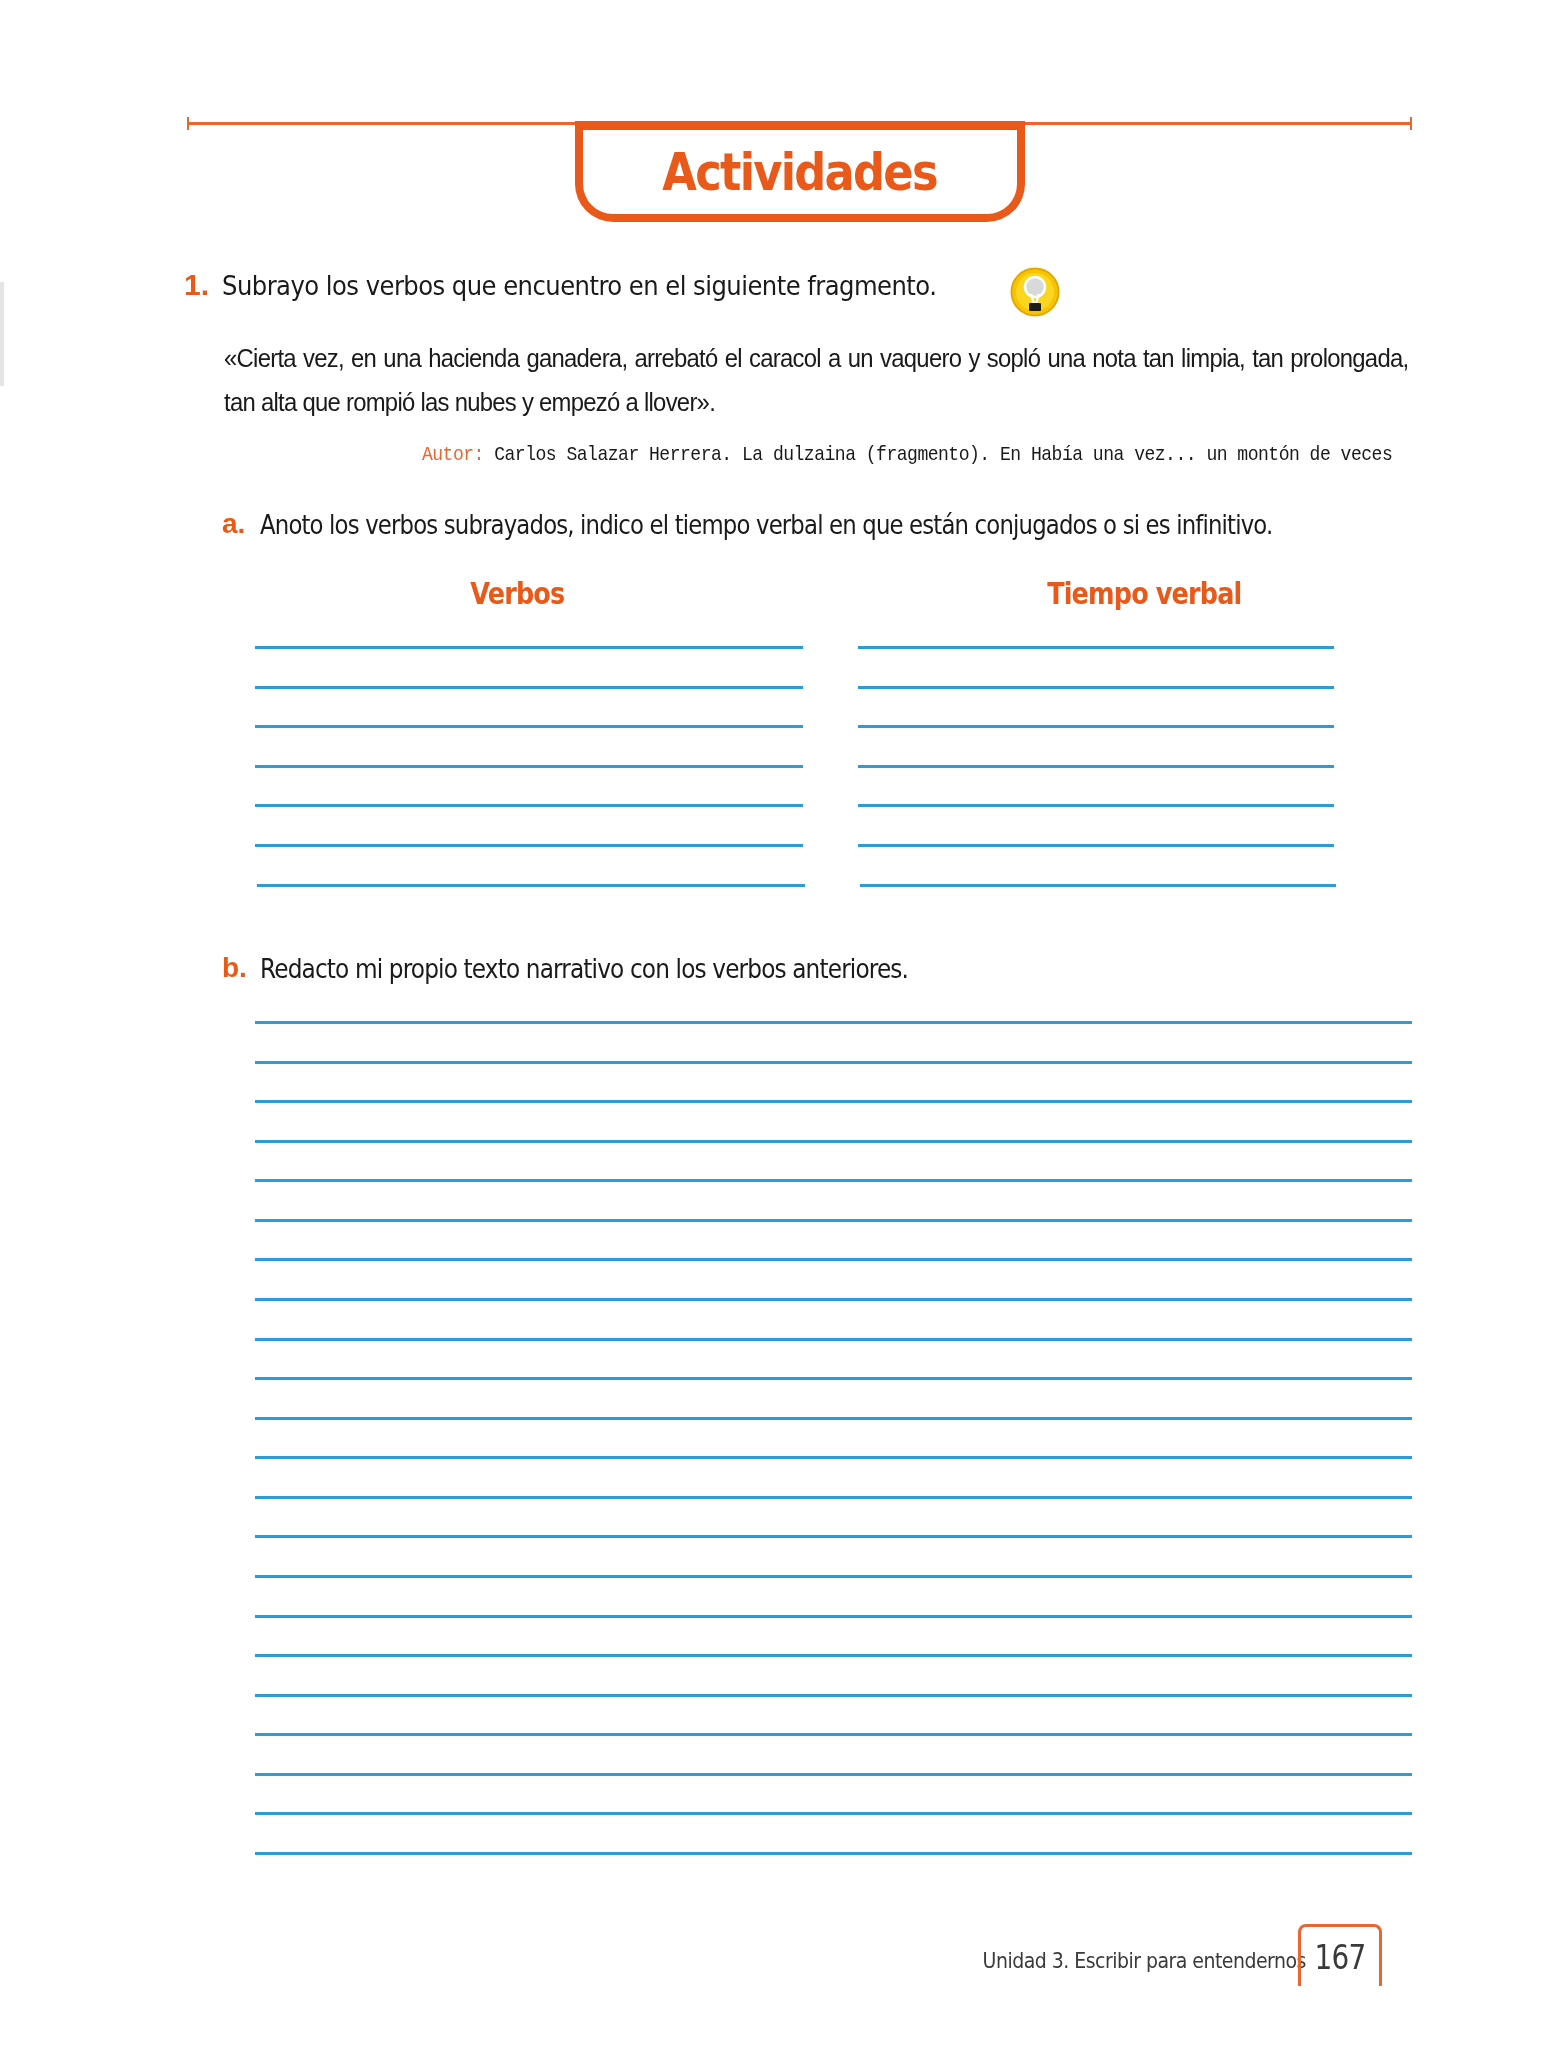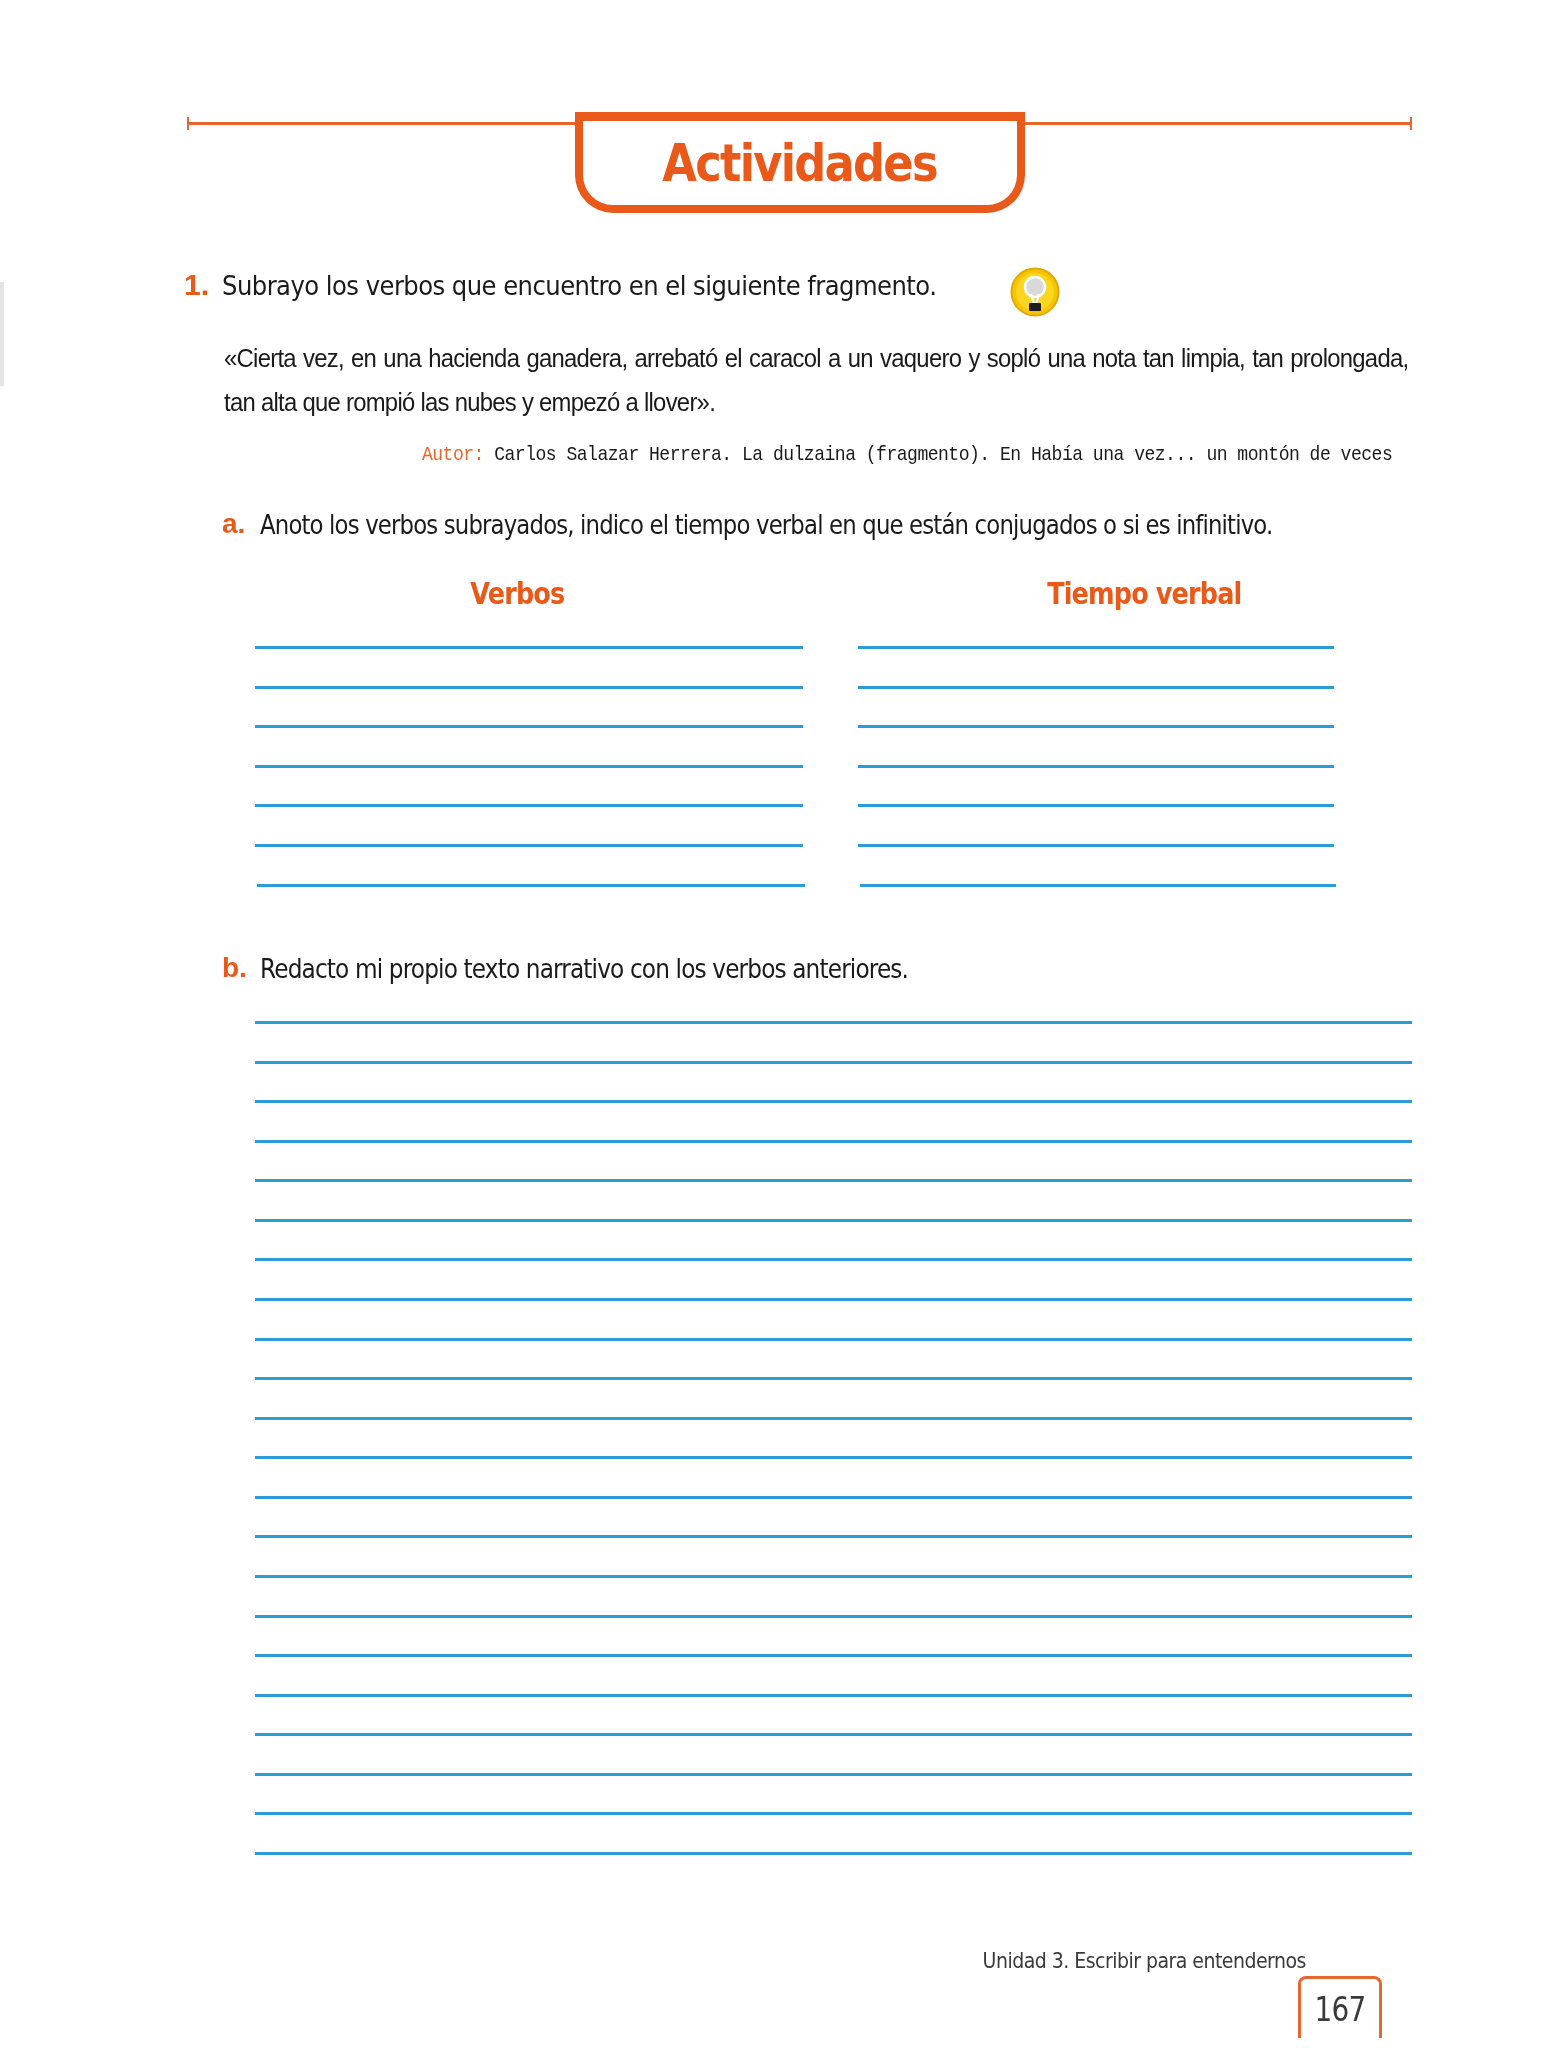--- a/index.html
+++ b/index.html
@@ -5,21 +5,21 @@
   html, body { margin:0; padding:0; background:#ffffff; }
   body { width:1564px; height:2048px; position:relative; overflow:hidden;
          font-family:"Liberation Sans", sans-serif; color:#1a1a1a; }
   .edge-mark { position:absolute; left:0; top:282px; width:4px; height:104px; background:#e4e4e4; }
 
   .top-rule { position:absolute; left:187px; top:122px; width:1225px; height:3px; background:#e8672f; }
   .top-rule::before, .top-rule::after { content:""; position:absolute; top:-5px; width:2px; height:13px; background:#e8672f; }
   .top-rule::before { left:0; }
   .top-rule::after { right:0; }
 
-  .title-box { position:absolute; left:575px; top:112px; width:450px; height:101px; box-sizing:border-box;
+  .title-box { position:absolute; left:575px; top:121px; width:450px; height:101px; box-sizing:border-box;
                border:8px solid #e8591a; border-top-width:9px; border-radius:0 0 38px 38px; background:#fff;
                display:flex; align-items:center; justify-content:center; }
   .title-box span { font-family:"DejaVu Sans", sans-serif; font-weight:bold; font-size:52px; color:#e8591a;
                     letter-spacing:-2px; transform:scaleX(0.86); display:inline-block; }
 
   .q1 { position:absolute; left:184px; top:268px; font-size:30px; display:flex; align-items:center; white-space:nowrap; }
   .q1 .num { color:#e8591a; font-weight:bold; width:38px; }
   .q1 .txt { font-family:"DejaVu Sans", sans-serif; font-size:27px; letter-spacing:-0.6px; transform:scaleX(0.9); transform-origin:left; display:inline-block; }
 
   .bulb { position:absolute; left:1010px; top:267px; width:50px; height:50px; }
@@ -42,21 +42,21 @@
 
   .col-head { position:absolute; top:576px; font-family:"DejaVu Sans", sans-serif; font-weight:bold; font-size:30px;
               color:#e8591a; letter-spacing:-1px; transform:scaleX(0.85); white-space:nowrap; }
   .col-head.verbos { left:462px; }
   .col-head.tiempo { left:1030px; }
 
   .line { position:absolute; height:3px; background:#2b9cd8; }
 
   .footer-text { position:absolute; right:258px; top:1948px; font-family:"DejaVu Sans", sans-serif; font-size:22px;
                  color:#3a3a3a; letter-spacing:-0.6px; transform:scaleX(0.86); transform-origin:right; white-space:nowrap; }
-  .page-box { position:absolute; left:1298px; top:1976px; width:84px; height:62px; box-sizing:border-box;
+  .page-box { position:absolute; left:1298px; top:1924px; width:84px; height:62px; box-sizing:border-box;
               border:3px solid #e8672f; border-bottom:none; border-radius:8px 8px 0 0;
               display:flex; align-items:center; justify-content:center; }
   .page-box span { font-family:"DejaVu Sans", sans-serif; font-size:34px; color:#3a3a3a; transform:scaleX(0.82); display:inline-block; letter-spacing:-1px; }
 </style>
 </head>
 <body>
 
 <div class="edge-mark"></div>
 
 <div class="top-rule"></div>

